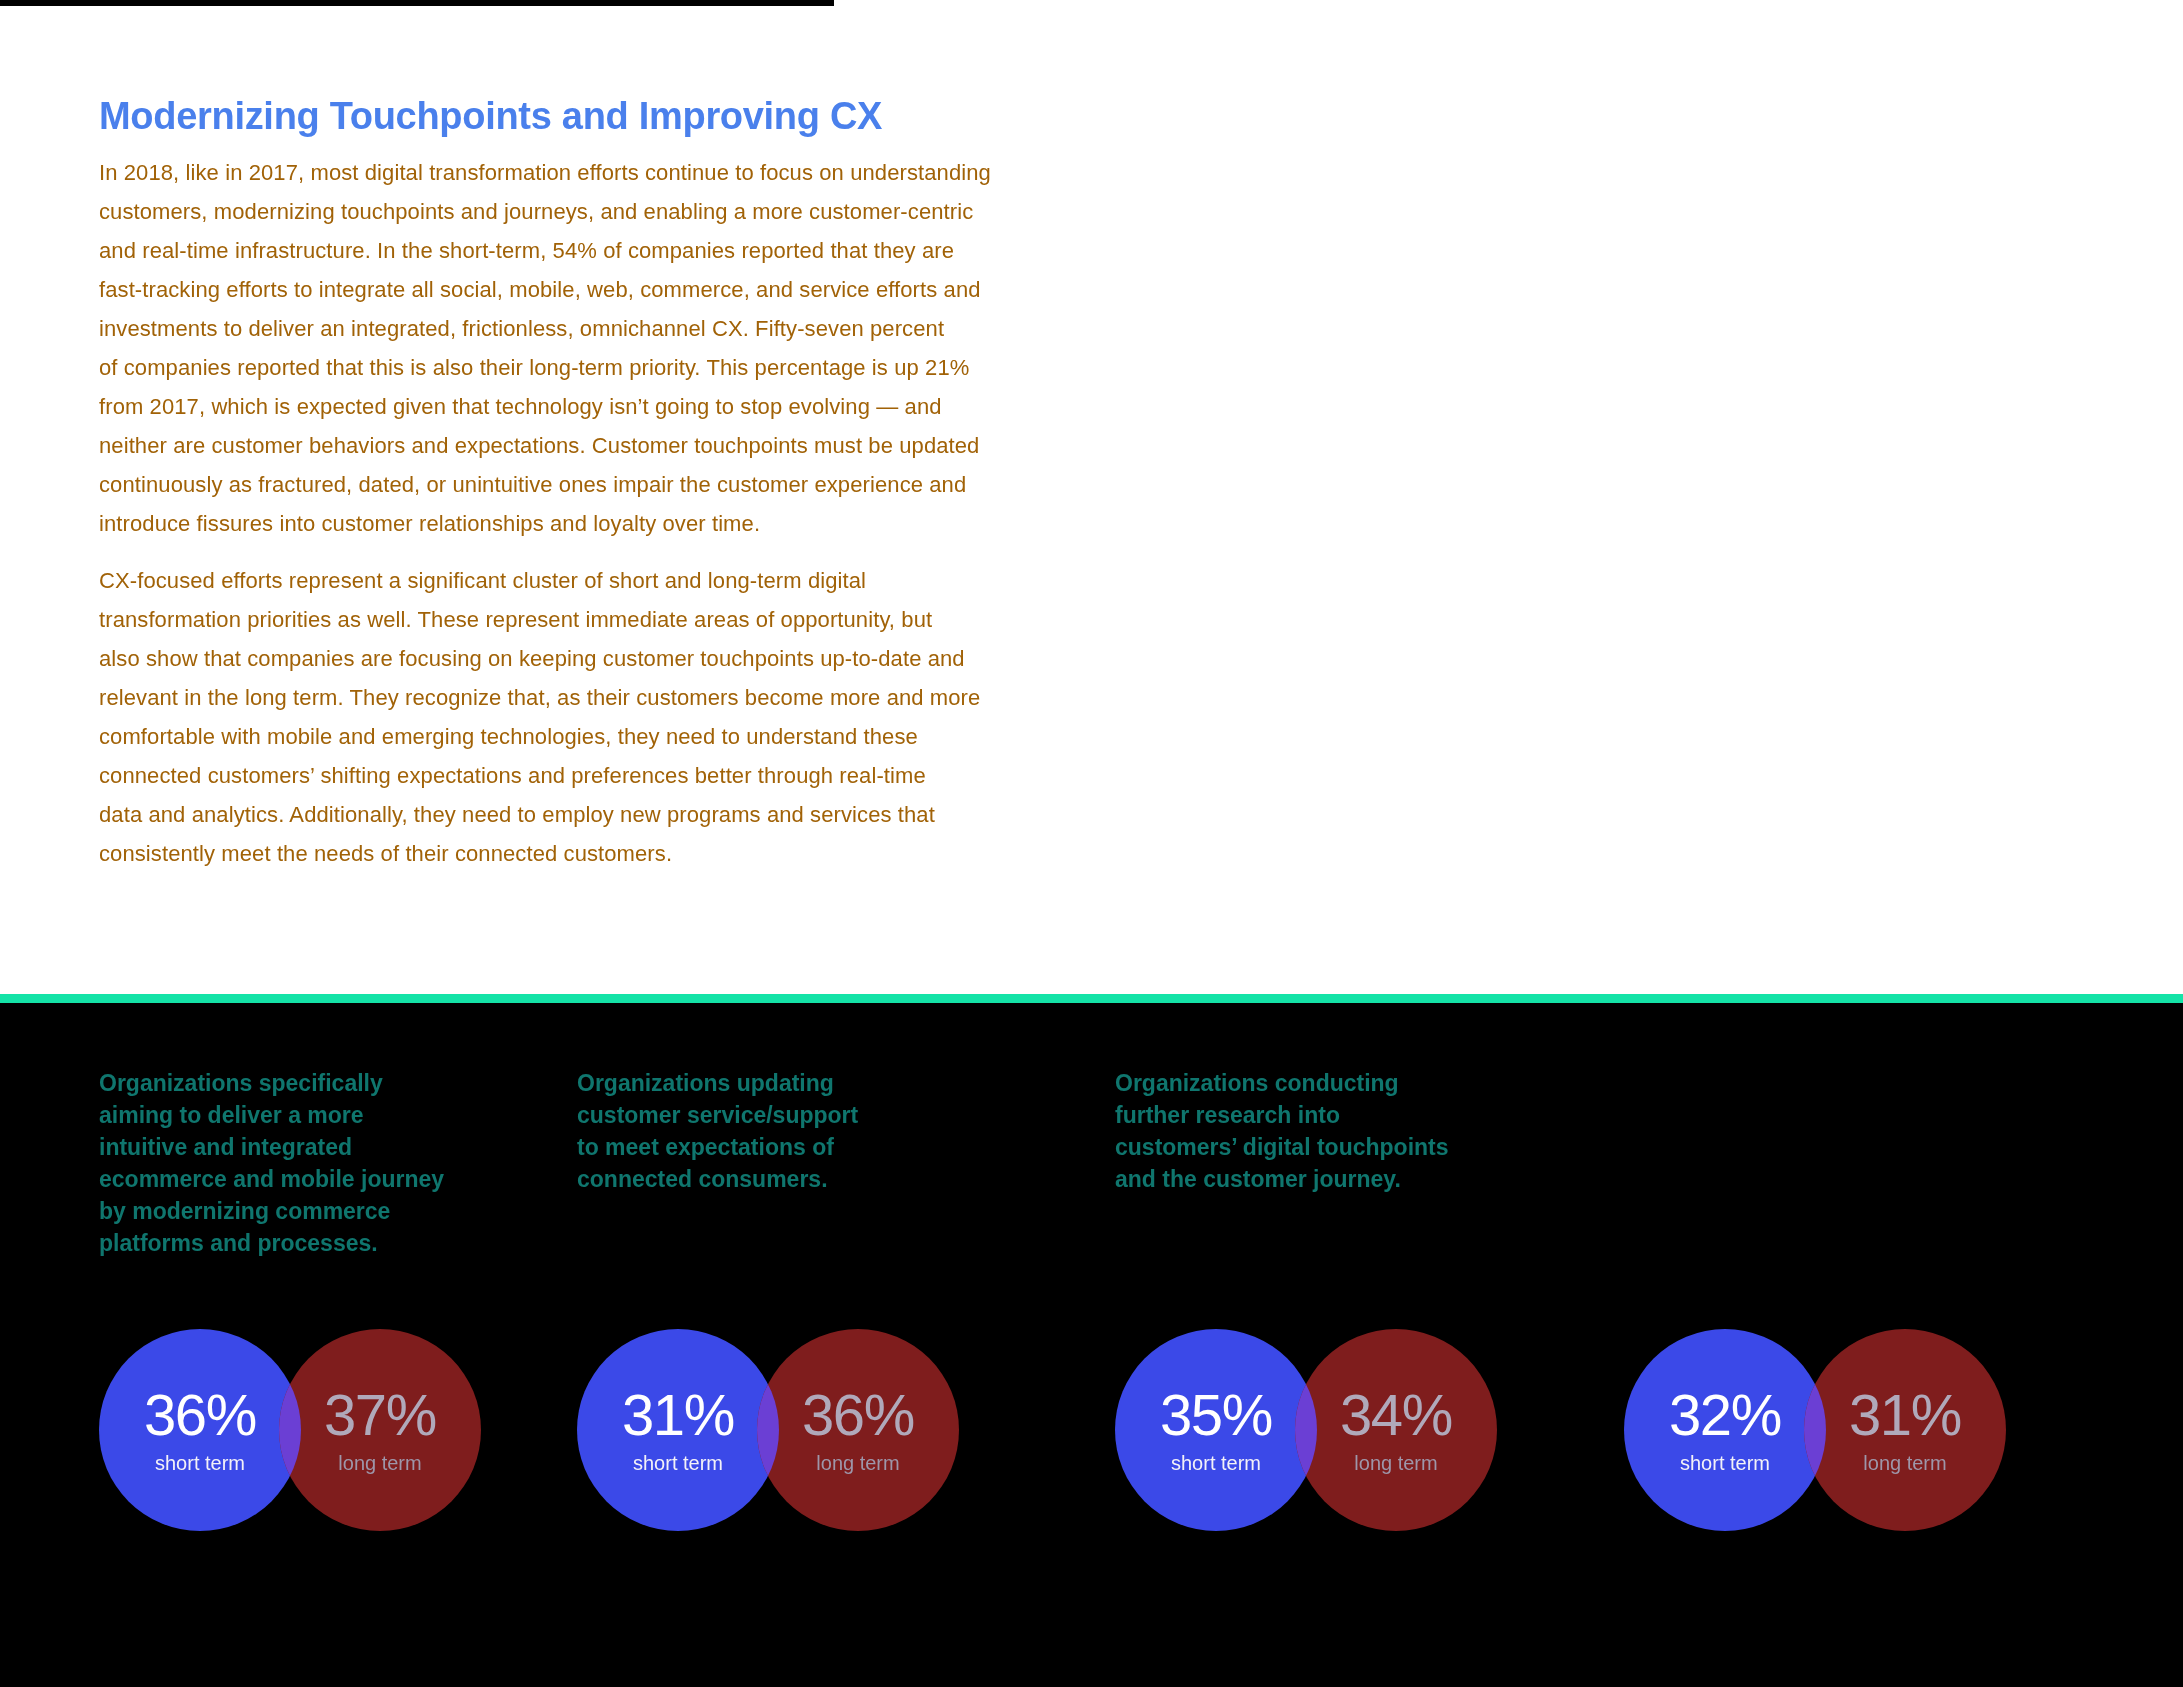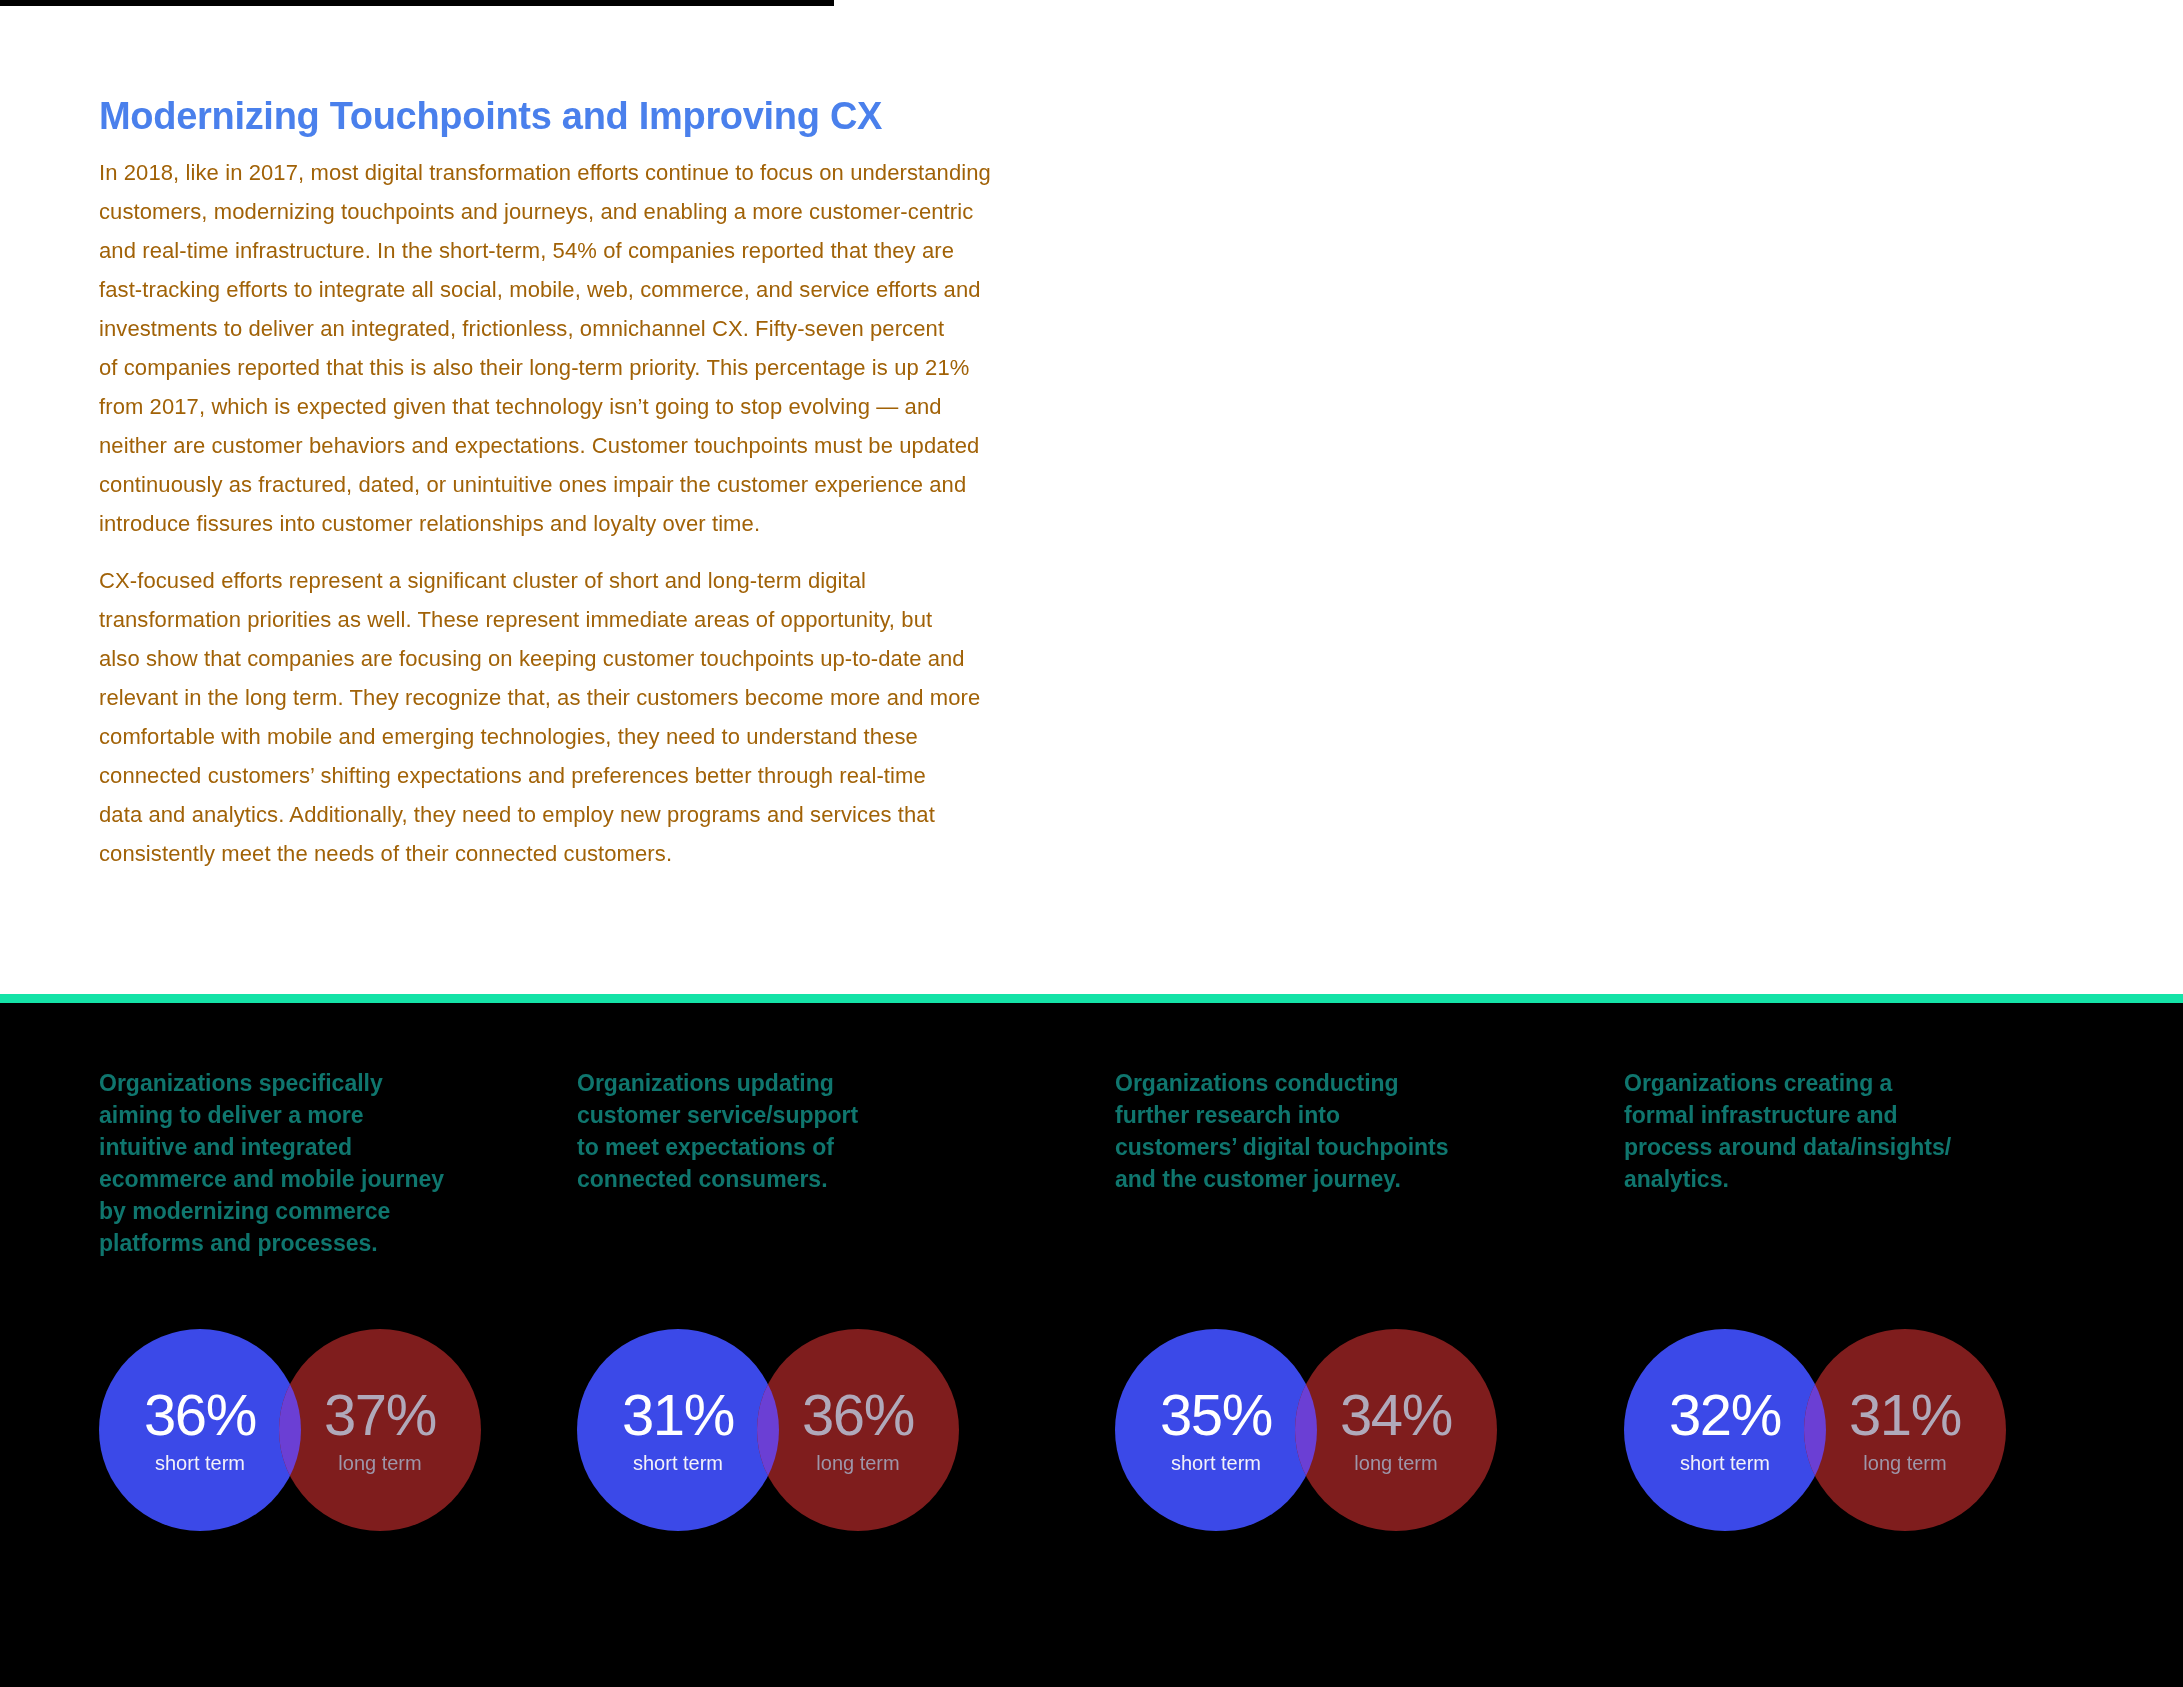--- a/index.html
+++ b/index.html
@@ -130,24 +130,20 @@
 by modernizing commerce
 platforms and processes.</div>
     <div class="col-desc col-2">Organizations updating
 customer service/support
 to meet expectations of
 connected consumers.</div>
     <div class="col-desc col-3">Organizations conducting
 further research into
 customers’ digital touchpoints
 and the customer journey.</div>
-    <div class="col-desc col-4">Organizations creating a
-formal infrastructure and
-process around data/insights/
-analytics.</div>
 
     <div class="circles col-1">
       <div class="circle circle-blue">
         <span class="pct">36%</span>
         <span class="term">short term</span>
       </div>
       <div class="circle circle-purple">
         <span class="pct">37%</span>
         <span class="term">long term</span>
       </div>

